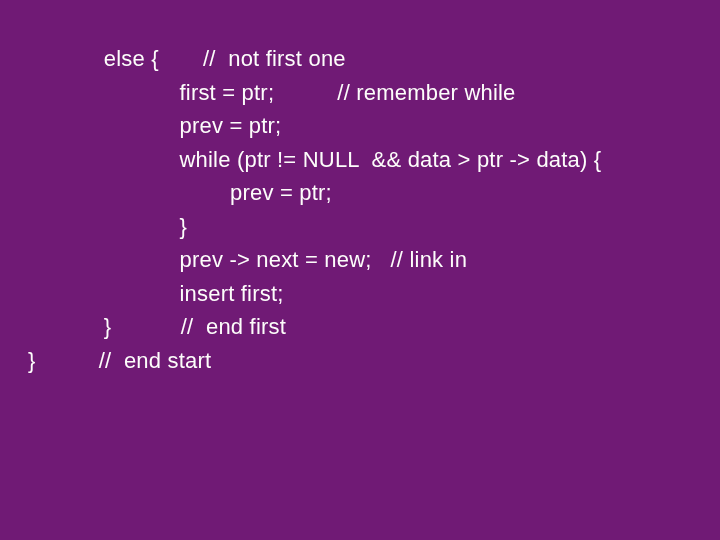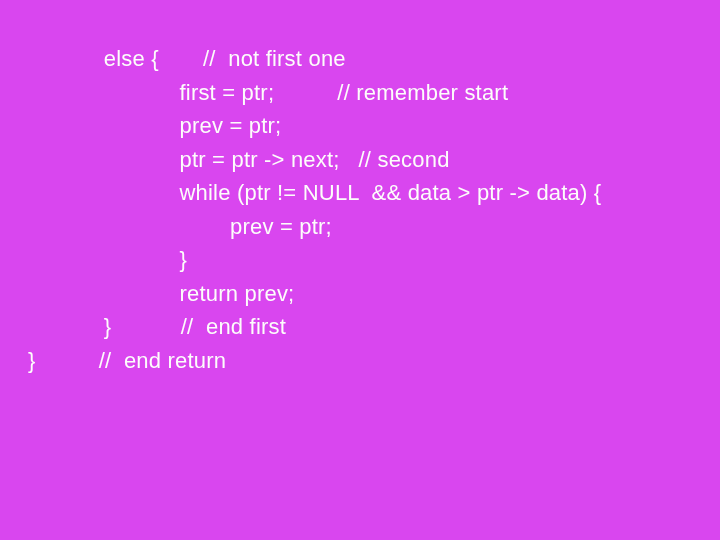--- a/index.html
+++ b/index.html
@@ -30,26 +30,26 @@
     letter-spacing: 0.2px;
   }
   .code-line {
     white-space: pre;      
     height: 33.5px;
   }
 </style>
 </head>
 <body style="background: rgb(31, 73, 125);">
 
-<div class="slide" style="background: #d946ef; padding-left: 20px;">
+<div class="slide" style="background: #701a75; padding-left: 20px;">
   <div class="code-block" style="color: rgb(253, 253, 251);">
     <div class="code-line">            else {       //  not first one</div>
-    <div class="code-line">                        first = ptr;          // remember start</div>
+    <div class="code-line">                        first = ptr;          // remember while</div>
     <div class="code-line">                        prev = ptr;</div>
-    <div class="code-line">                        ptr = ptr -&gt; next;   // second</div>
     <div class="code-line">                        while (ptr != NULL  &amp;&amp; data &gt; ptr -&gt; data) {</div>
     <div class="code-line">                                prev = ptr;</div>
     <div class="code-line">                        }</div>
-    <div class="code-line">                        return prev;</div>
+    <div class="code-line">                        prev -&gt; next = new;   // link in</div>
+    <div class="code-line">                        insert first;</div>
     <div class="code-line">            }           //  end first</div>
-    <div class="code-line">}          //  end return</div>
+    <div class="code-line">}          //  end start</div>
   </div>
 </div>
 
 </body></html>

